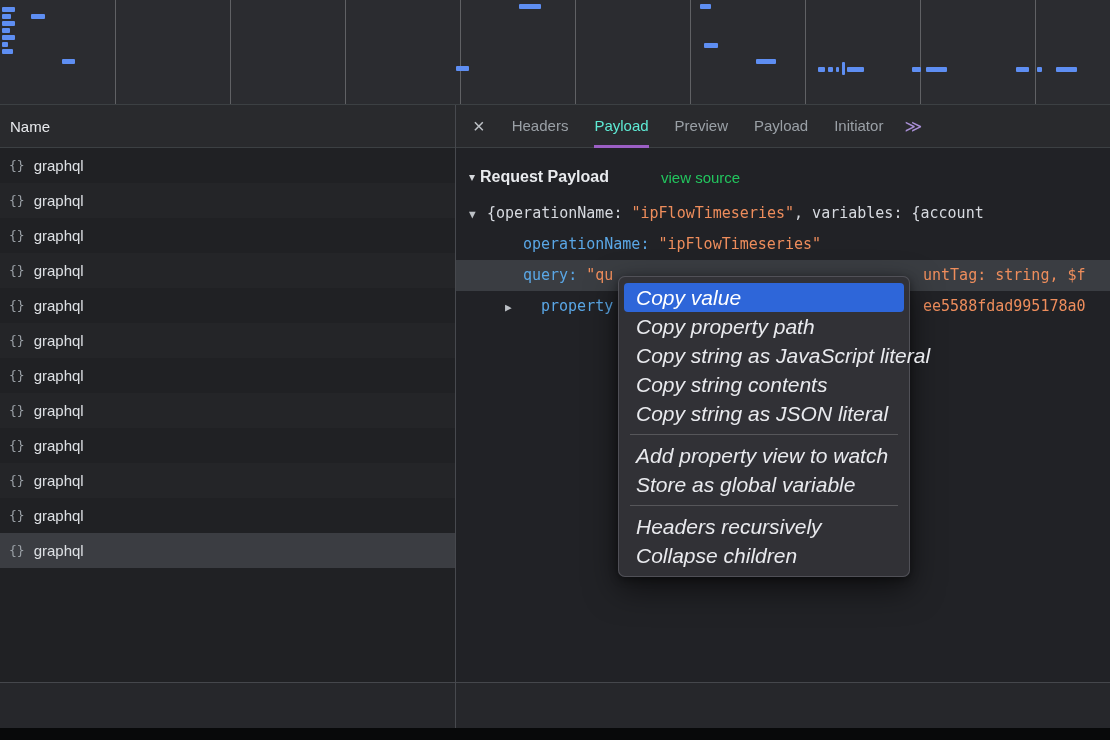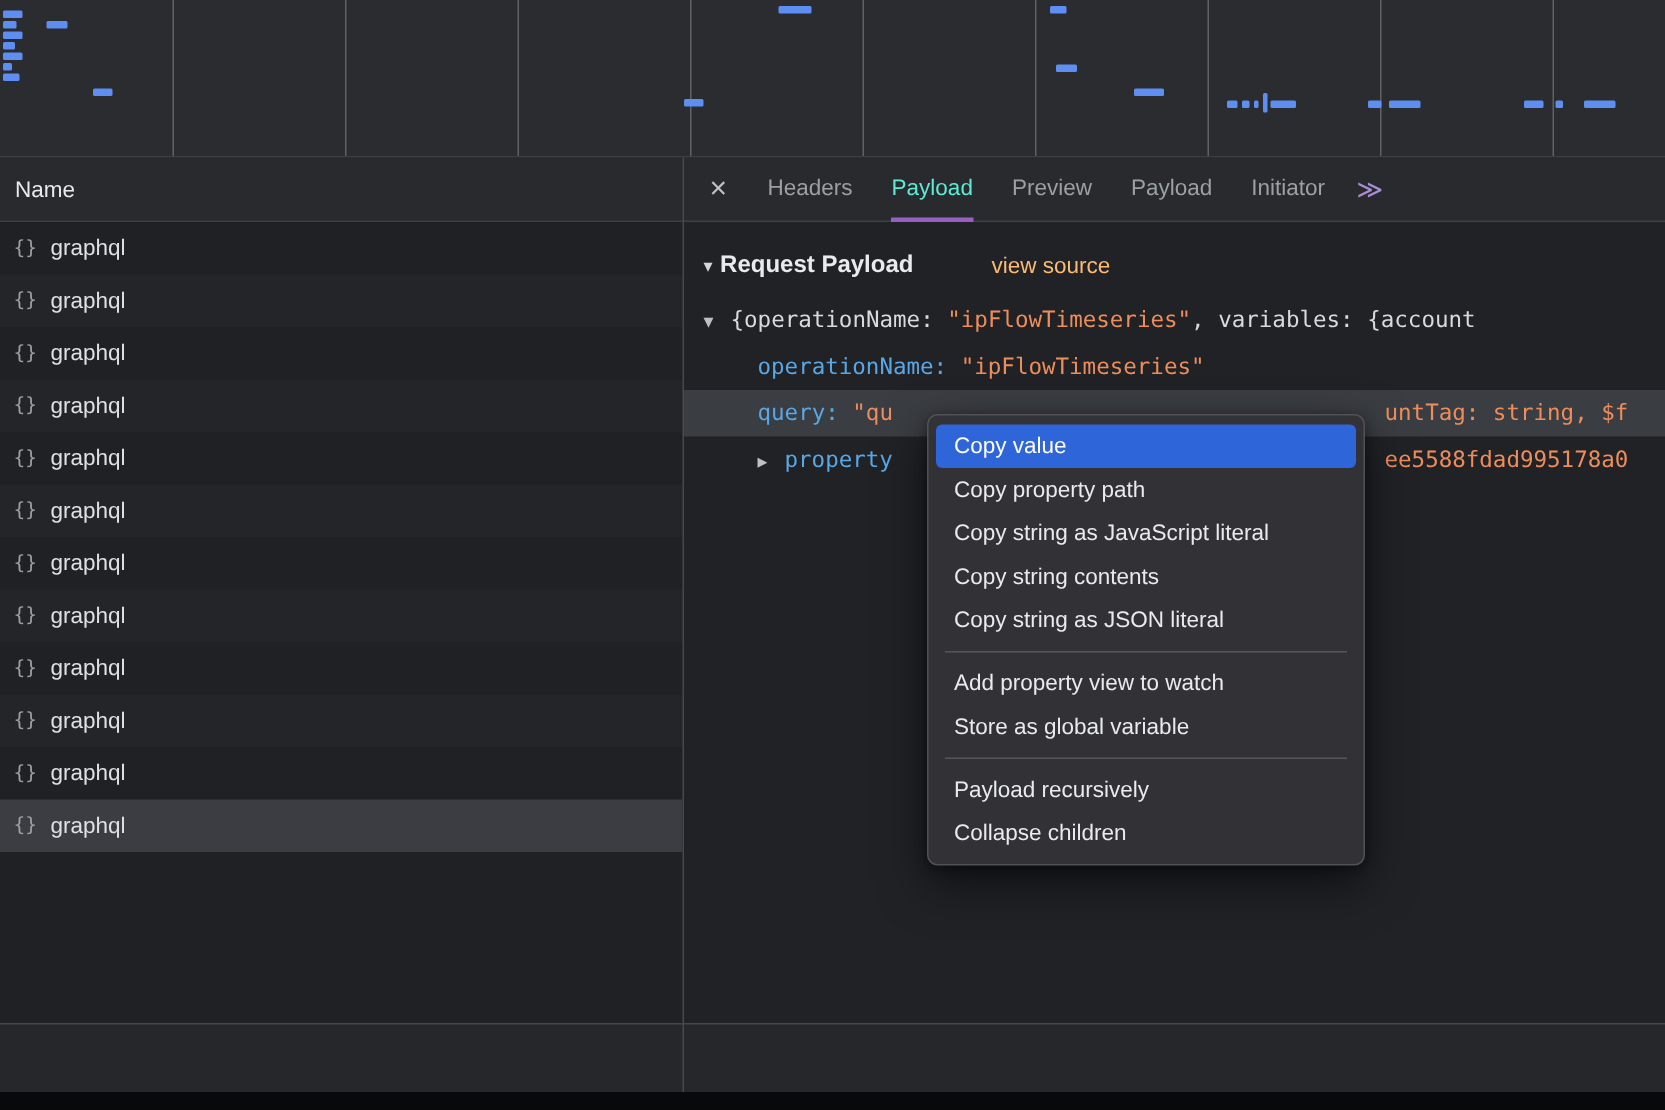--- a/index.html
+++ b/index.html
@@ -27,40 +27,40 @@
            border-bottom:1px solid #3c4043;box-sizing:border-box;display:flex;align-items:center;}
   .close-btn{color:#bdc1c6;font-size:20px;margin:0 14px 0 18px;cursor:pointer;}
   .tab{height:43px;line-height:41px;margin:0 13px;color:#9aa0a6;font-size:15px;box-sizing:border-box;cursor:pointer;text-align:center;}
   .tab.active{color:#5eead4;border-bottom:3px solid var(--accent-purple,#9b5fc4);}
   .overflow-btn{margin-left:8px;color:#a98fd6;font-size:17px;cursor:pointer;}
 
   .payload-body{position:absolute;left:455px;top:148px;width:655px;height:534px;background:#212226;overflow:hidden;}
   .section-header{display:flex;align-items:center;padding:14px 0 0 14px;height:30px;}
   .section-tri{color:#d5d7db;font-size:12px;margin-right:5px;}
   .section-title{color:#e8eaed;font-weight:bold;font-size:16px;}
-  .view-source{color:#fdba74;font-size:15px;margin-left:52px;cursor:pointer;}
+  .view-source{color:#22c55e;font-size:15px;margin-left:52px;cursor:pointer;}
 
   .tree{margin-top:6px;font-family:"DejaVu Sans Mono",monospace;font-size:15px;}
   .tree-row{height:31px;line-height:31px;white-space:nowrap;position:relative;color:#d7dae0;}
   .tri-exp{color:#bdc1c6;font-size:11px;display:inline-block;width:18px;}
   .row-root{padding-left:14px;}
   .row-indent{padding-left:50px;}
   .row-vars{padding-left:50px;}
-  .key{color:var(--key-blue,#5aa7e6);}
+  .key{color:var(--key-blue,#5aa7e6);margin-left:18px;}
   .str{color:var(--string-orange,#ee8d5c);}
   .plain{color:#d7dae0;}
   .tree-row.highlighted{background:#3a3d42;}
   .frag{position:absolute;left:468px;top:0;}
 
   
   .context-menu{position:absolute;left:618px;top:276px;width:292px;background:rgba(50,50,55,0.97);
                 border:1px solid rgba(130,130,140,0.4);border-radius:7px;padding:6px 0;box-sizing:border-box;
                 box-shadow:0 12px 32px rgba(0,0,0,0.55),0 2px 8px rgba(0,0,0,0.4);z-index:20;}
   .menu-item{height:29px;line-height:29px;padding:0 12px;margin:0 5px;border-radius:4px;color:#e9eaee;
-             font-size:15px;white-space:nowrap;cursor:pointer;}
+             font-size:21px;white-space:nowrap;cursor:pointer;font-style:italic;}
   .menu-item.highlighted{background:var(--menu-highlight,#2e66d9);color:#ffffff;}
   .menu-sep{height:1px;background:rgba(255,255,255,0.18);margin:6px 11px;}
 
   
   .footer-bar{position:absolute;left:0;top:682px;width:1110px;height:46px;background:#26272b;
               border-top:1px solid #45474c;box-sizing:border-box;}
   .v-divider{position:absolute;left:455px;top:105px;width:1px;height:623px;background:#47494e;z-index:3;}
   .bottom-bar{position:absolute;left:0;top:728px;width:1110px;height:12px;background:#08090a;}
 </style>
 </head>
@@ -195,20 +195,20 @@
   <div class="context-menu" id="context-menu">
       <div class="menu-item highlighted">Copy value</div>
       <div class="menu-item">Copy property path</div>
       <div class="menu-item">Copy string as JavaScript literal</div>
       <div class="menu-item">Copy string contents</div>
       <div class="menu-item">Copy string as JSON literal</div>
       <div class="menu-sep"></div>
       <div class="menu-item">Add property view to watch</div>
       <div class="menu-item">Store as global variable</div>
       <div class="menu-sep"></div>
-      <div class="menu-item">Payload recursively</div>
+      <div class="menu-item">Headers recursively</div>
       <div class="menu-item">Collapse children</div>
     </div>
 
   <div class="v-divider"></div>
   <div class="footer-bar"></div>
   <div class="bottom-bar"></div>
 </div>
 
 </body></html>

